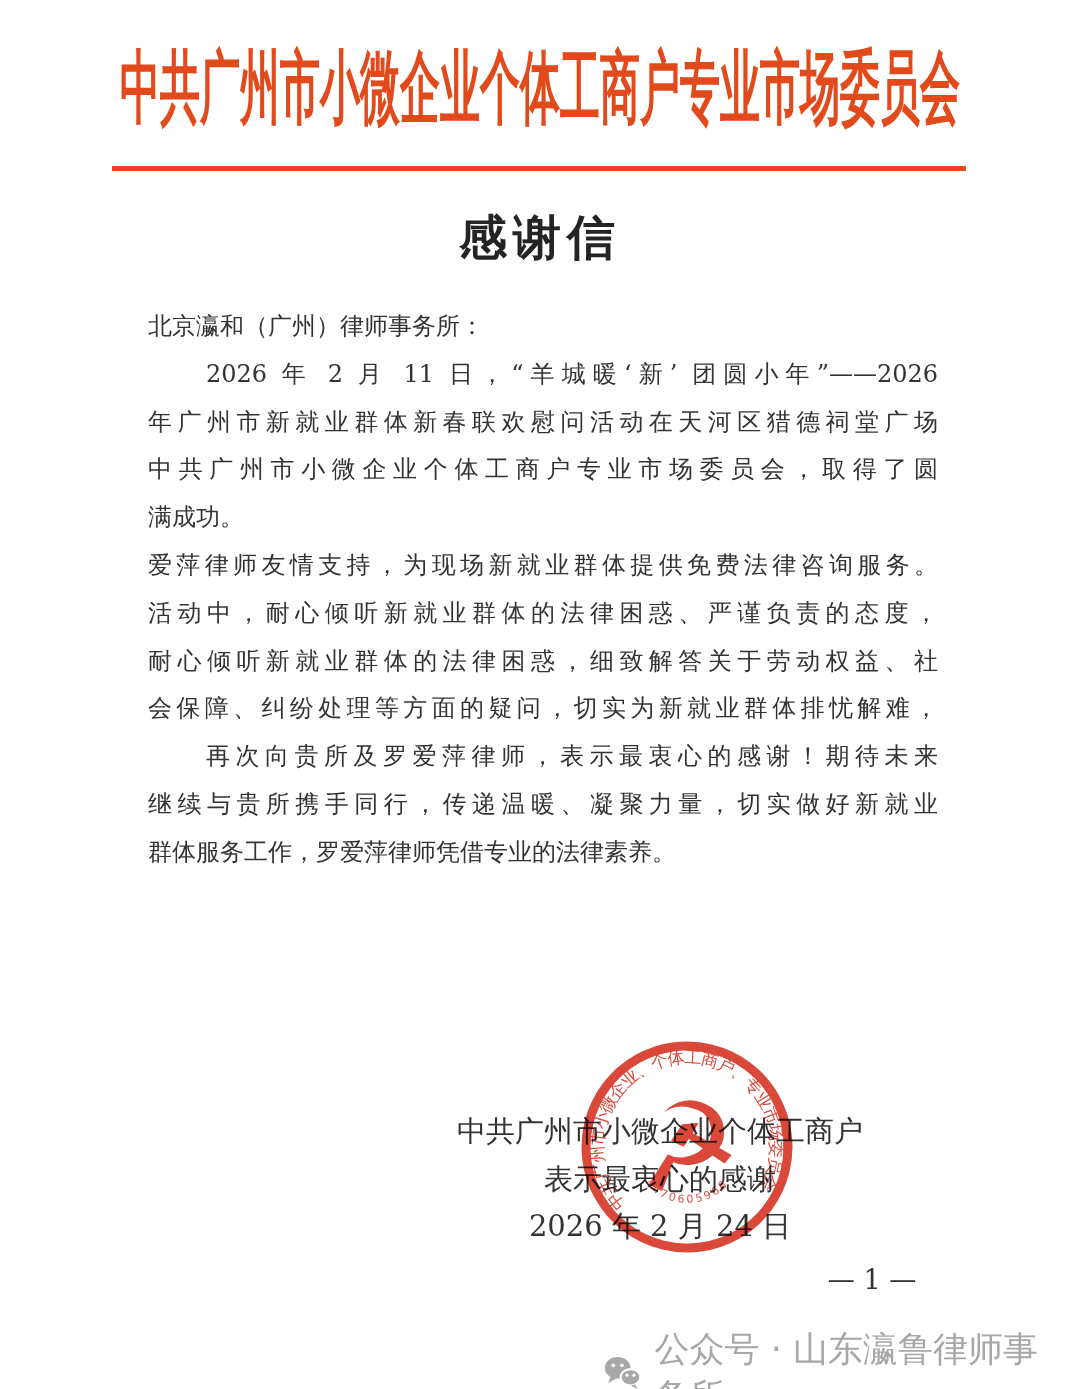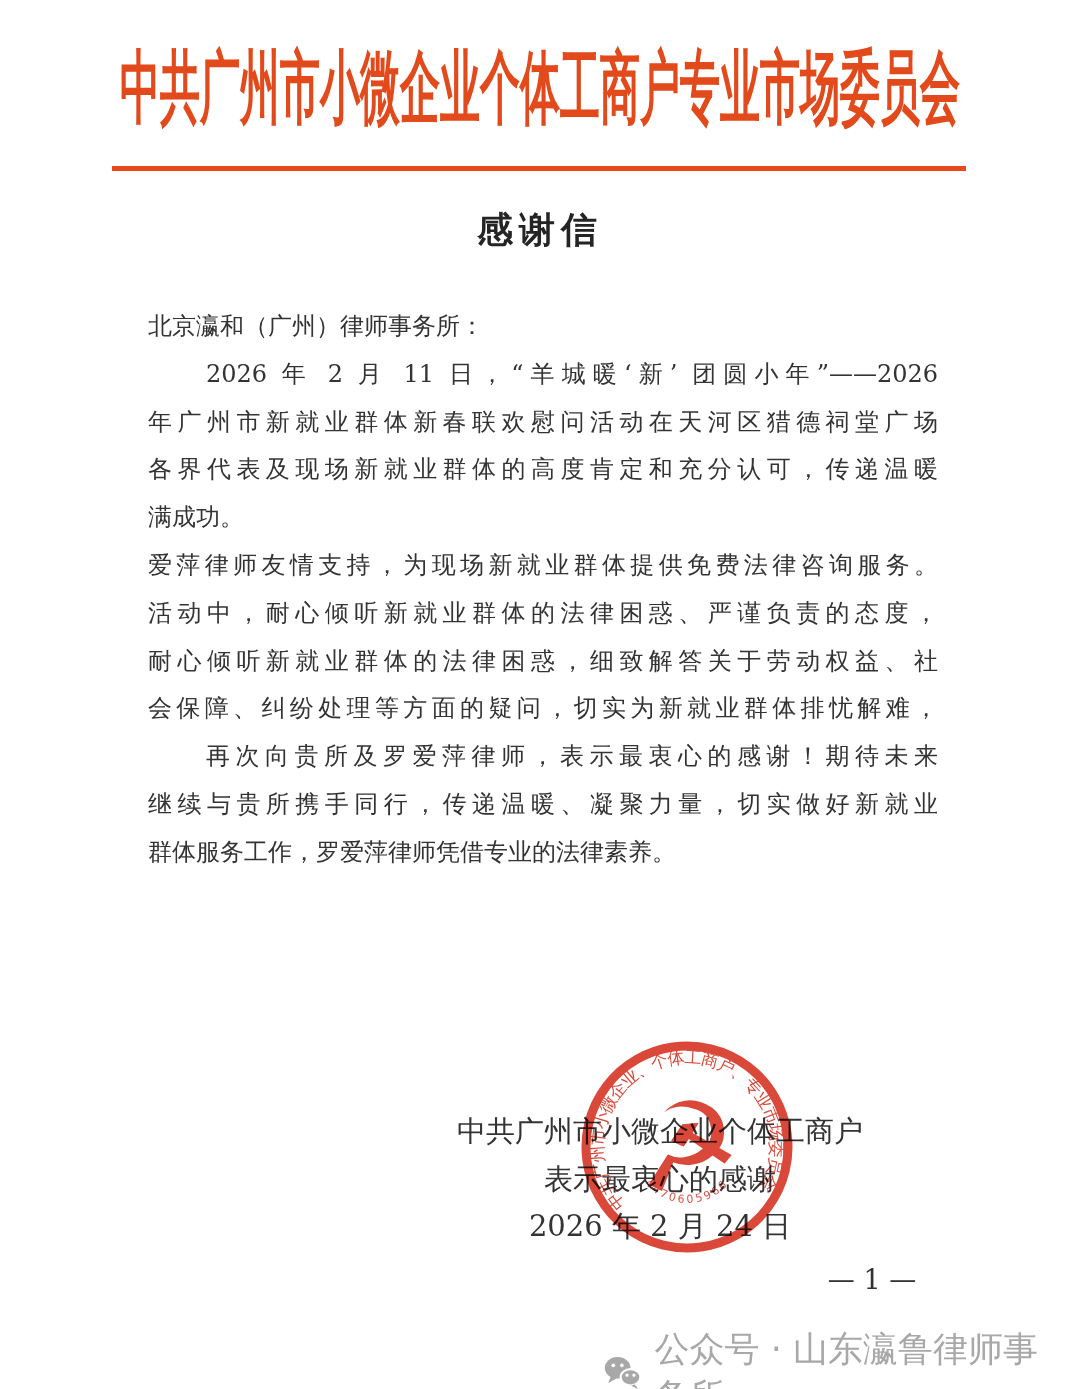--- a/index.html
+++ b/index.html
@@ -8,21 +8,21 @@
     font-family:"DejaVu Serif","Liberation Serif",serif; overflow:hidden;
   }
   
   .header { position:absolute; top:30px; left:0; width:1080px; height:118px;
             display:flex; align-items:center; justify-content:center; }
   .org-name { font-size:80px; font-weight:700; color:#e2491b; white-space:nowrap;
               transform:scaleX(0.5); transform-origin:50% 50%; }
   .rule { position:absolute; top:166px; left:112px; width:854px; height:5px; background:#e8481a; }
   
   .title { position:absolute; top:206px; left:0; width:1080px; text-align:center;
-           font-size:36px; font-weight:700; color:#242424; letter-spacing:6px; }
+           font-size:48px; font-weight:700; color:#242424; letter-spacing:6px; }
   
   .body { position:absolute; top:303px; left:148px; width:790px;
           font-size:24px; color:#333333; line-height:47.8px; }
   .line { white-space:normal; }
   .fill { text-align:justify; text-align-last:justify; }
   .indent { text-indent:58px; }
   
   .sig { position:absolute; top:1108px; left:380px; width:560px; text-align:center;
          font-size:29px; color:#333333; line-height:47.5px; z-index:2; }
   
@@ -50,21 +50,21 @@
     <span class="org-name">中共广州市小微企业个体工商户专业市场委员会</span>
   </div>
   <div class="rule"></div>
 
   <div class="title">感谢信</div>
 
   <div class="body">
     <div class="line">北京瀛和（广州）律师事务所：</div>
     <div class="line fill indent">2026 年 2 月 11 日，“羊城暖‘新’ 团圆小年”——2026</div>
     <div class="line fill">年广州市新就业群体新春联欢慰问活动在天河区猎德祠堂广场</div>
-    <div class="line fill">各界代表及现场新就业群体的高度肯定和充分认可，传递温暖</div>
+    <div class="line fill">中共广州市小微企业个体工商户专业市场委员会，取得了圆</div>
     <div class="line">满成功。</div>
     <div class="line fill">爱萍律师友情支持，为现场新就业群体提供免费法律咨询服务。</div>
     <div class="line fill">活动中，耐心倾听新就业群体的法律困惑、严谨负责的态度，</div>
     <div class="line fill">耐心倾听新就业群体的法律困惑，细致解答关于劳动权益、社</div>
     <div class="line fill">会保障、纠纷处理等方面的疑问，切实为新就业群体排忧解难，</div>
     <div class="line fill indent">再次向贵所及罗爱萍律师，表示最衷心的感谢！期待未来</div>
     <div class="line fill">继续与贵所携手同行，传递温暖、凝聚力量，切实做好新就业</div>
     <div class="line">群体服务工作，罗爱萍律师凭借专业的法律素养。</div>
   </div>
 

